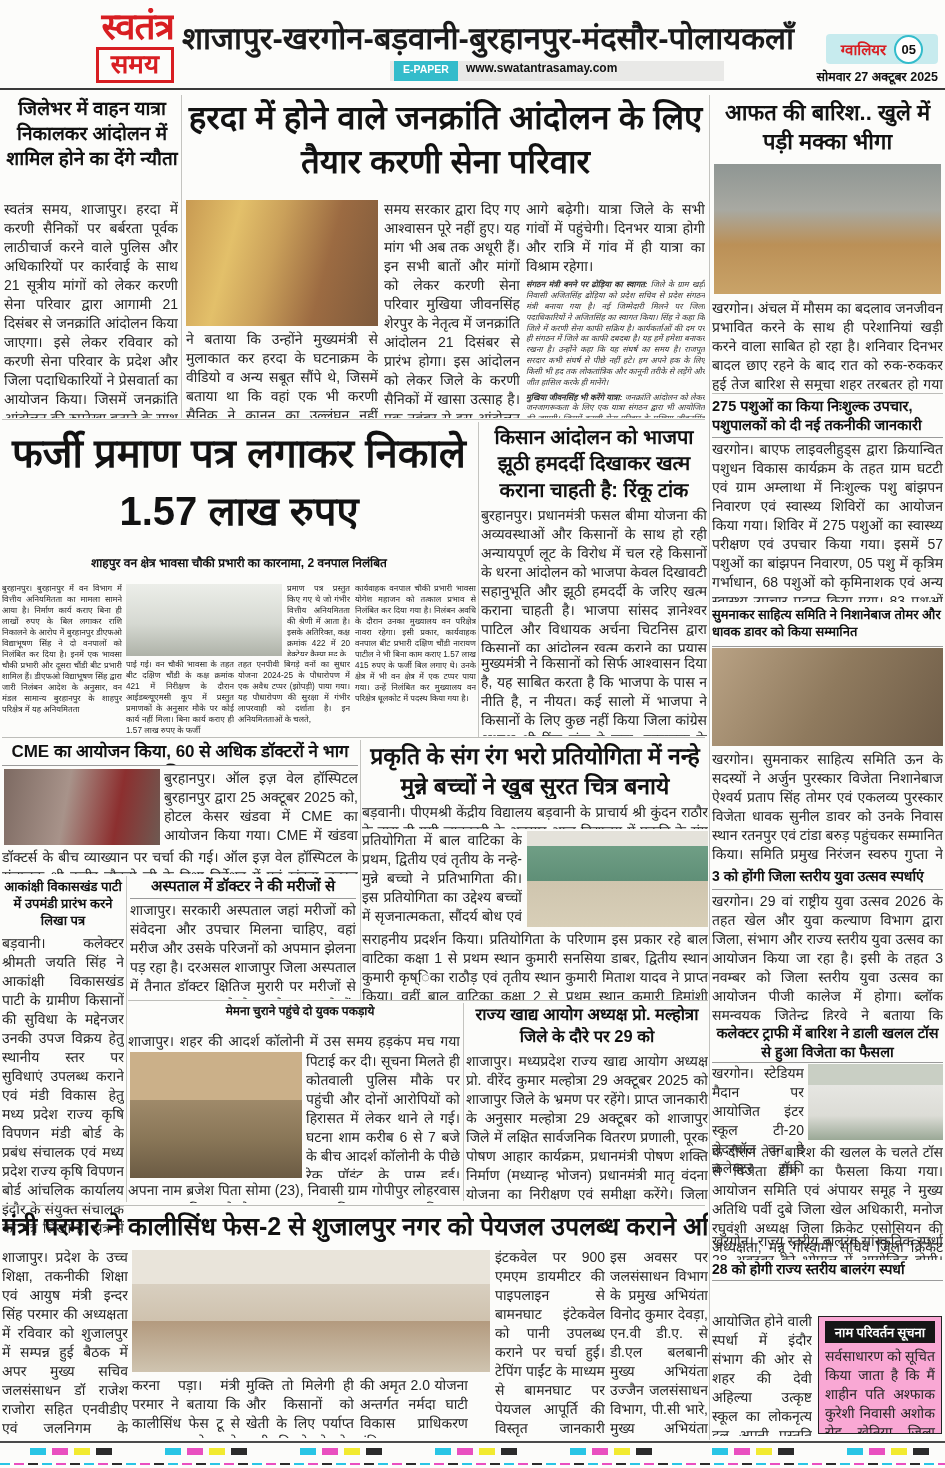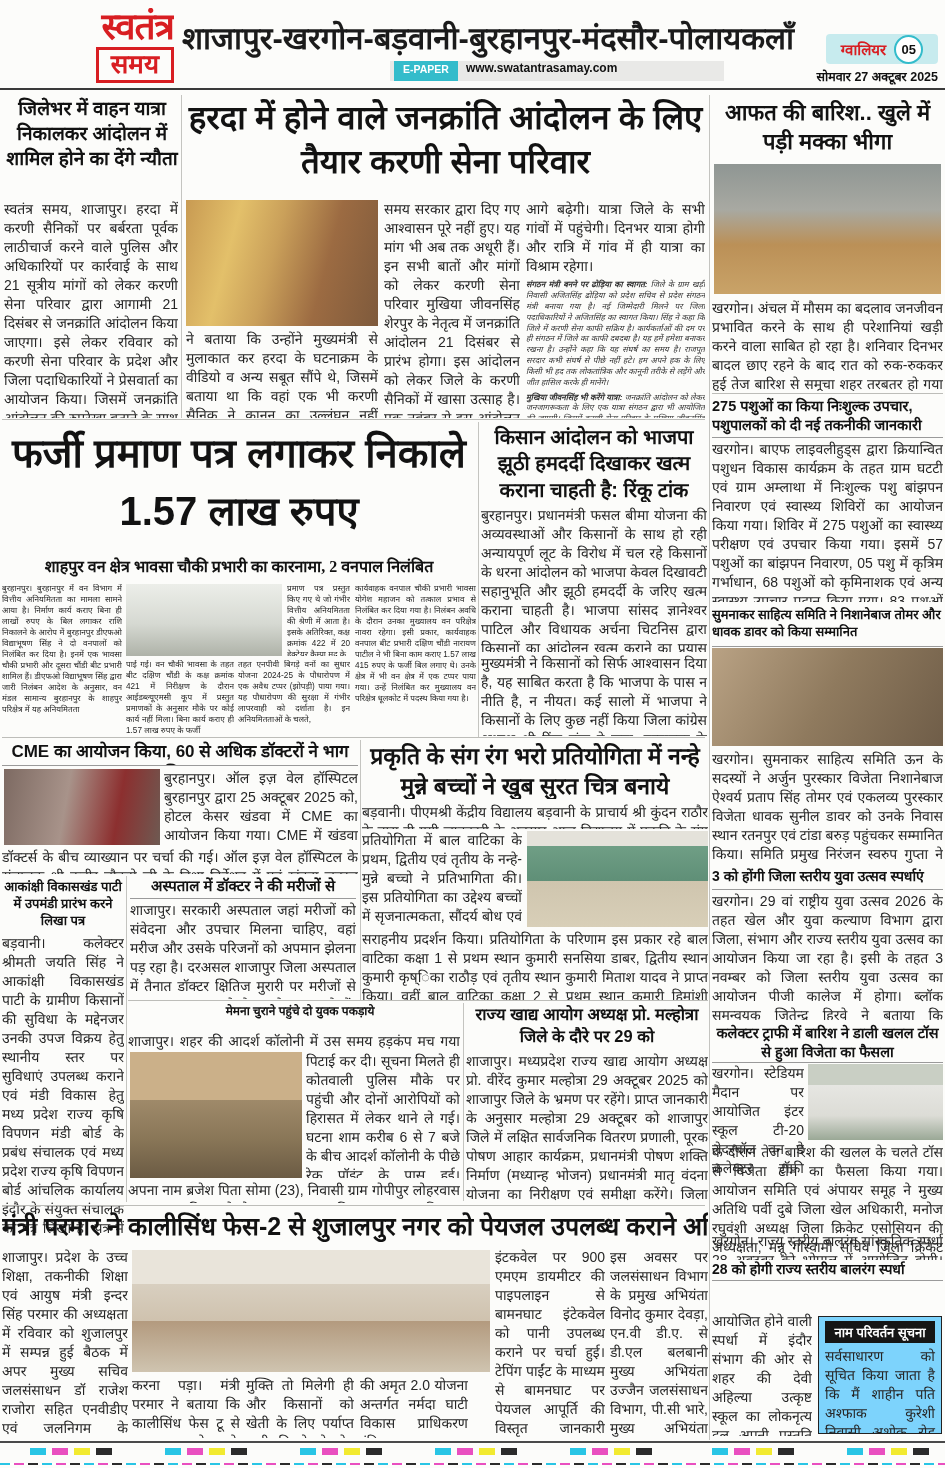--- a/index.html
+++ b/index.html
@@ -29,21 +29,21 @@
   .ph-harda{background:linear-gradient(105deg,#c89a52 0%,#e3c06a 25%,#caa05a 45%,#9c6b42 70%,#7e5a3c 100%);}
   .ph-rain{background:linear-gradient(180deg,#8f9693 0%,#a8a9a2 35%,#bb9057 62%,#c9a368 100%);}
   .ph-forest{background:linear-gradient(180deg,#eceee9 0%,#d6d9d2 55%,#aeb2a8 100%);}
   .ph-cme{background:linear-gradient(100deg,#7d6a62 0%,#a8938a 40%,#8c2f2f 72%,#6e5a52 100%);}
   .ph-class{background:linear-gradient(180deg,#e4e2da 0%,#e4e2da 16%,#6f9e85 16%,#5f8f77 52%,#cfc5ae 52%,#d8cfb8 100%);}
   .ph-award{background:linear-gradient(120deg,#b9a284 0%,#8f7a5e 50%,#6f5d48 100%);}
   .ph-thief{background:linear-gradient(180deg,#cbb089 0%,#cbb089 38%,#9f8a6a 38%,#8a7758 68%,#6b5b44 100%);}
   .ph-cricket{background:linear-gradient(180deg,#c9cfc4 0%,#c9cfc4 28%,#e6e6e2 28%,#dcdcd6 68%,#9aa896 100%);}
   .ph-meet{background:linear-gradient(180deg,#e9e4da 0%,#e9e4da 28%,#d8cfc0 28%,#cfc2ae 58%,#b39a7e 58%,#cfc4b0 100%);}
   
-  #nc-box{border:1.5px solid #222;background:#7dd3fc;}
+  #nc-box{border:1.5px solid #222;background:#f9a8d4;font-family:Liberation Serif, serif;}
   #nc-title{background:#161616;color:#fff;font-weight:bold;font-size:13px;text-align:center;padding:2px 0;margin:4px 6px;}
   
   .marks{position:absolute;top:1448px;display:flex;gap:6px;}
   .marks span{width:16px;height:7px;display:inline-block;}
   .mk-c{background:#29c5e5;} .mk-m{background:#e94fc0;} .mk-y{background:#f2ea30;} .mk-k{background:#2b2b2b;}
   #bottom-dashes{position:absolute;left:0;top:1463px;width:945px;height:2px;
     background:repeating-linear-gradient(90deg,#29c5e5 0 10px,#fff 10px 14px,#e94fc0 14px 24px,#fff 24px 28px,#2b2b2b 28px 38px,#fff 38px 42px);}
 </style>
 </head>
 <body>
@@ -91,21 +91,21 @@
 
   <div class="abs hl hl-rule" style="left:712px;top:606px;width:231px;height:38px;font-size:13px;text-align:left;">सुमनाकर साहित्य समिति ने निशानेबाज तोमर और धावक डावर को किया सम्मानित</div>
   <div class="abs photo ph-award" style="left:712px;top:648px;width:231px;height:98px;"></div>
   <div class="abs body" style="left:712px;top:750px;width:231px;height:114px;">खरगोन। सुमनाकर साहित्य समिति ऊन के सदस्यों ने अर्जुन पुरस्कार विजेता निशानेबाज ऐश्वर्य प्रताप सिंह तोमर एवं एकलव्य पुरस्कार विजेता धावक सुनील डावर को उनके निवास स्थान रतनपुर एवं टांडा बरुड़ पहुंचकर सम्मानित किया। समिति प्रमुख निरंजन स्वरुप गुप्ता ने बताया कि निमाड़ गौरव पुरस्कार से सम्मानित उक्त विजेता अपनी खेल व्यस्तताओं के चलते सम्मान समारोह में उपस्थित नहीं हो सके थे। उक्त अवसर पर समिति सदस्य अजय सिंह मंडलोई, दिनेश भालसे, राकेश यादव, छेगालाल कुमरावत आदि ने भी अपने विचार व्यक्त करते हुए कहा कि दोनों अंतर्राष्ट्रीय प्रतिभाएं सही मायनों में निमाड़ की गौरव है। समारोह ग्रामीणों के अलावा उनके परिजन भी उपस्थित थे, जिन्होंने समिति के प्रति आभार व्यक्त किया।</div>
 
   <div class="abs hl hl-rule" style="left:712px;top:867px;width:231px;height:20px;font-size:14px;text-align:left;">3 को होंगी जिला स्तरीय युवा उत्सव स्पर्धाएं</div>
   <div class="abs body" style="left:712px;top:892px;width:231px;height:128px;">खरगोन। 29 वां राष्ट्रीय युवा उत्सव 2026 के तहत खेल और युवा कल्याण विभाग द्वारा जिला, संभाग और राज्य स्तरीय युवा उत्सव का आयोजन किया जा रहा है। इसी के तहत 3 नवम्बर को जिला स्तरीय युवा उत्सव का आयोजन पीजी कालेज में होगा। ब्लॉक समन्वयक जितेन्द्र हिरवे ने बताया कि सांस्कृतिक और नवाचार थीम पर 7 विधाओं कहानी लेखन, कविता लेखन, पेंटिंग, भाषण, समुह लोकगीत, समुह लोकनृत्य विज्ञान मेला प्रदर्शनी प्रतियोगित का आयोजन होगा। प्रतिभागी एक विधा में ही भाग ले सकते हैं। जिला स्तर पर अपने स्वयं के व्यय पर उपस्थित होना है। संभाग स्तर पर चयनित प्रतिभागी का व्यय वहन विभाग द्वारा किया जायेगा। 15 से 29 आयु वर्ग के युवा आनलाइन पंजीयन करना अनिवार्य है एवं आफ्लाइन फार्म जिला मुख्यालय स्टेडियम से कार्यालय दिवस पर प्राप्त कर सकते हैं।</div>
 
   <div class="abs hline" style="left:2px;top:419px;width:703px;"></div>
   <div class="abs hl" style="left:2px;top:424px;width:474px;height:128px;font-size:40px;line-height:1.45;">फर्जी प्रमाण पत्र लगाकर निकाले 1.57 लाख रुपए</div>
-  <div class="abs hl" style="left:2px;top:556px;width:474px;height:24px;font-size:16px;font-family:Liberation Serif, serif;">शाहपुर वन क्षेत्र भावसा चौकी प्रभारी का कारनामा, 2 वनपाल निलंबित</div>
+  <div class="abs hl" style="left:2px;top:556px;width:474px;height:24px;font-size:12px;">शाहपुर वन क्षेत्र भावसा चौकी प्रभारी का कारनामा, 2 वनपाल निलंबित</div>
   <div class="abs body-sm" style="left:2px;top:584px;width:120px;height:152px;">बुरहानपुर। बुरहानपुर में वन विभाग में वित्तीय अनियमितता का मामला सामने आया है। निर्माण कार्य कराए बिना ही लाखों रुपए के बिल लगाकर राशि निकालने के आरोप में बुरहानपुर डीएफओ विद्याभूषण सिंह ने दो वनपालों को निलंबित कर दिया है। इनमें एक भावसा चौकी प्रभारी और दूसरा चौंडी बीट प्रभारी शामिल हैं। डीएफओ विद्याभूषण सिंह द्वारा जारी निलंबन आदेश के अनुसार, वन मंडल सामान्य बुरहानपुर के शाहपुर परिक्षेत्र में यह अनियमितता</div>
   <div class="abs photo ph-forest" style="left:126px;top:584px;width:156px;height:72px;"></div>
   <div class="abs body-sm" style="left:126px;top:660px;width:108px;height:76px;">पाई गई। वन चौकी भावसा के तहत बीट दक्षिण चौंडी के कक्ष क्रमांक 421 में निरीक्षण के दौरान आईडब्ल्यूएमसी कूप में प्रस्तुत प्रमाणकों के अनुसार मौके पर कोई कार्य नहीं मिला। बिना कार्य कराए ही 1.57 लाख रुपए के फर्जी</div>
   <div class="abs body-sm" style="left:287px;top:584px;width:63px;height:72px;">प्रमाण पत्र प्रस्तुत किए गए थे जो गंभीर वित्तीय अनियमितता की श्रेणी में आता है। इसके अतिरिक्त, कक्ष क्रमांक 422 में 20 हेक्टेयर कैम्पा मद के</div>
   <div class="abs body-sm" style="left:238px;top:660px;width:112px;height:76px;">तहत एनपीवी बिगड़े वनों का सुधार योजना 2024-25 के पौधारोपण में एक अवैध टप्पर (झोपड़ी) पाया गया। यह पौधारोपण की सुरक्षा में गंभीर लापरवाही को दर्शाता है। इन अनियमितताओं के चलते,</div>
   <div class="abs body-sm" style="left:355px;top:584px;width:121px;height:152px;">कार्यवाहक वनपाल चौकी प्रभारी भावसा योगेश महाजन को तत्काल प्रभाव से निलंबित कर दिया गया है। निलंबन अवधि के दौरान उनका मुख्यालय वन परिक्षेत्र नावरा रहेगा। इसी प्रकार, कार्यवाहक वनपाल बीट प्रभारी दक्षिण चौंडी नारायण पाटील ने भी बिना काम कराए 1.57 लाख 415 रुपए के फर्जी बिल लगाए थे। उनके क्षेत्र में भी वन क्षेत्र में एक टप्पर पाया गया। उन्हें निलंबित कर मुख्यालय वन परिक्षेत्र धूलकोट में पदस्थ किया गया है।</div>
 
   <div class="abs hl" style="left:481px;top:424px;width:226px;height:78px;font-size:20px;">किसान आंदोलन को भाजपा झूठी हमदर्दी दिखाकर खत्म कराना चाहती है: रिंकू टांक</div>
   <div class="abs body" style="left:481px;top:506px;width:226px;height:146px;">बुरहानपुर। प्रधानमंत्री फसल बीमा योजना की अव्यवस्थाओं और किसानों के साथ हो रही अन्यायपूर्ण लूट के विरोध में चल रहे किसानों के धरना आंदोलन को भाजपा केवल दिखावटी सहानुभूति और झूठी हमदर्दी के जरिए खत्म कराना चाहती है। भाजपा सांसद ज्ञानेश्वर पाटिल और विधायक अर्चना चिटनिस द्वारा किसानों का आंदोलन खत्म कराने का प्रयास केवल राजनीतिक ड्रामा है। किसानों की असली समस्याएँ आज भी जस की तस खड़ी हैं, न तो फसल बीमा की राशि मिली, न मुआवजा, न नुकसान की भरपाई। मुख्यमंत्री मोहन यादव ने किसानों को मात्र फोन पर आश्वासन देकर आंदोलन समाप्त कराया। यह किसानों के साथ विश्वासघात है। अगर भाजपा सचमुच किसान हितैषी होती, तो आज बुरहानपुर का किसान कर्ज तले दबकर आत्महत्या नहीं कर रहा होता। केला बेल्ट कहे जाने वाले बुरहानपुर की रीढ़ कहे जाने वाली केले की खेती आज बर्बादी के कगार पर है, मगर भाजपा सरकार सिर्फ जुमले और झूठे वादे दे रही है।</div>
   <div class="abs body" style="left:481px;top:654px;width:226px;height:82px;">मुख्यमंत्री ने किसानों को सिर्फ आश्वासन दिया है, यह साबित करता है कि भाजपा के पास न नीति है, न नीयत। कई सालो में भाजपा ने किसानों के लिए कुछ नहीं किया जिला कांग्रेस अध्यक्ष श्री रिंकू टांक ने कहा, बुरहानपुर के किसानों ने आंदोलन इसलिए किया था ताकि उन्हें हक़ और न्याय मिले, न कि भाजपा नेताओं की फोटो खिंचवाने की नौटंकी देखने को मिले। किसानों को आज राहत चाहिए, रिज़ल्ट चाहिए।</div>

